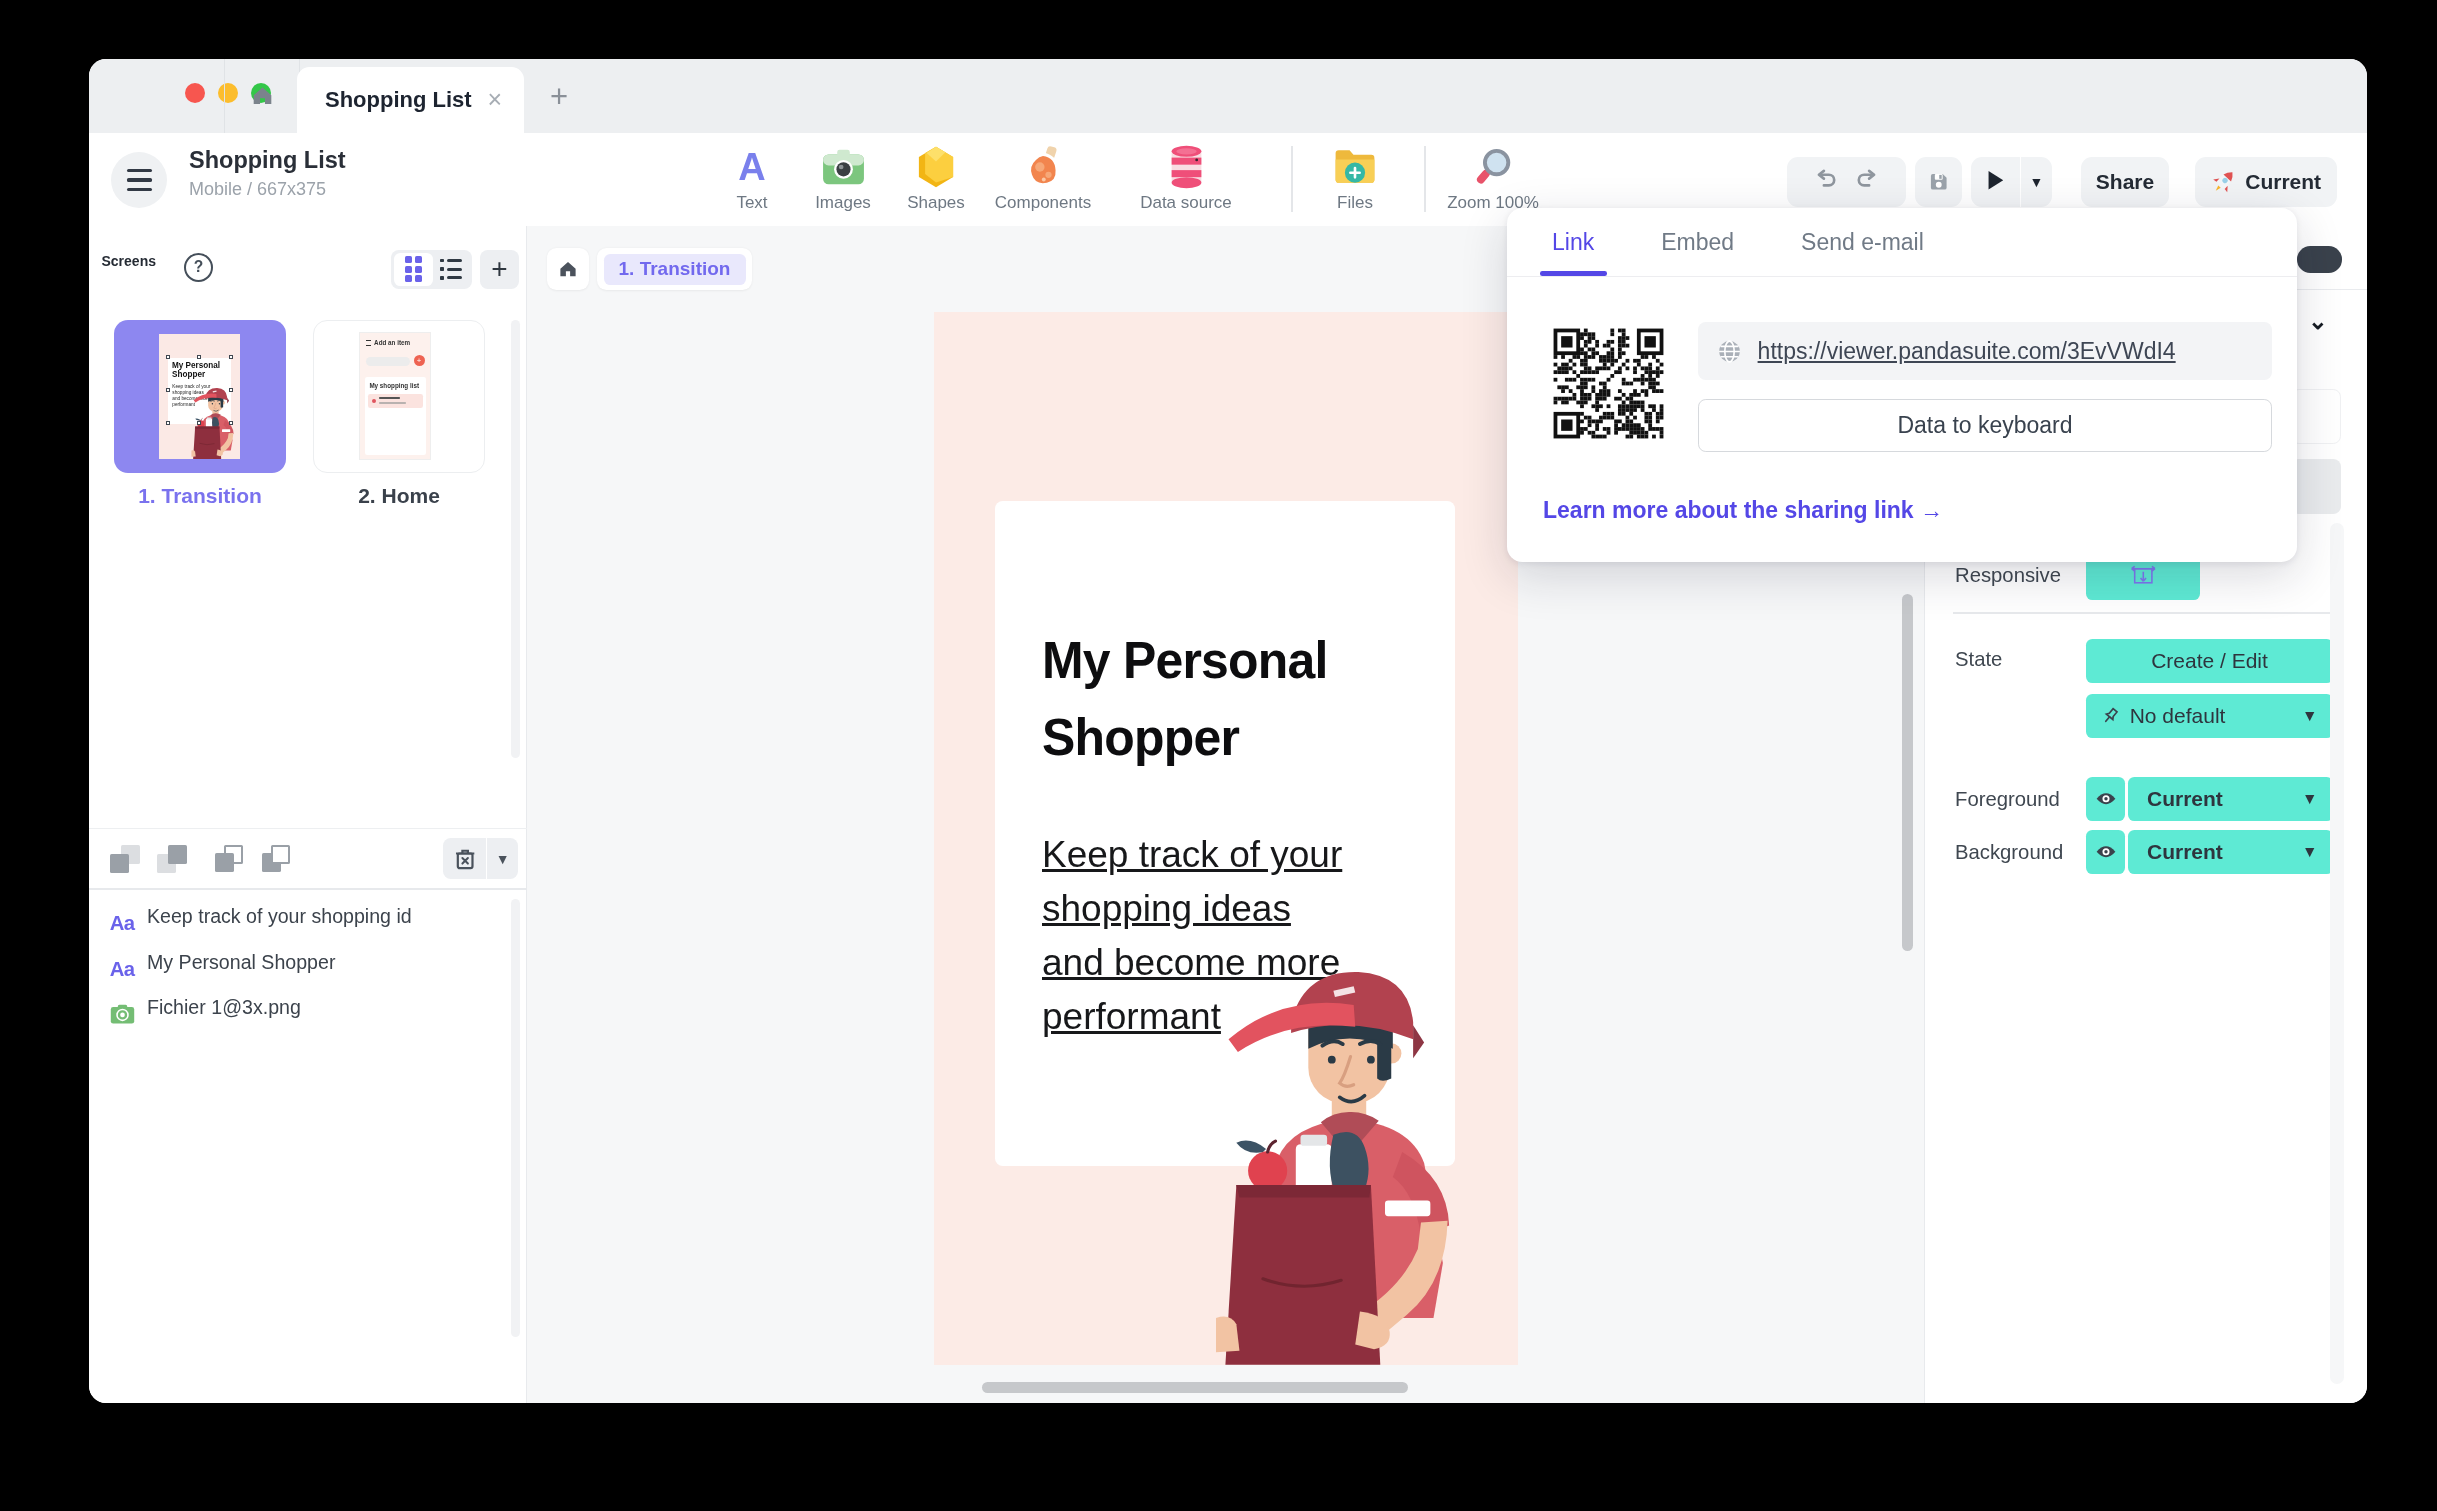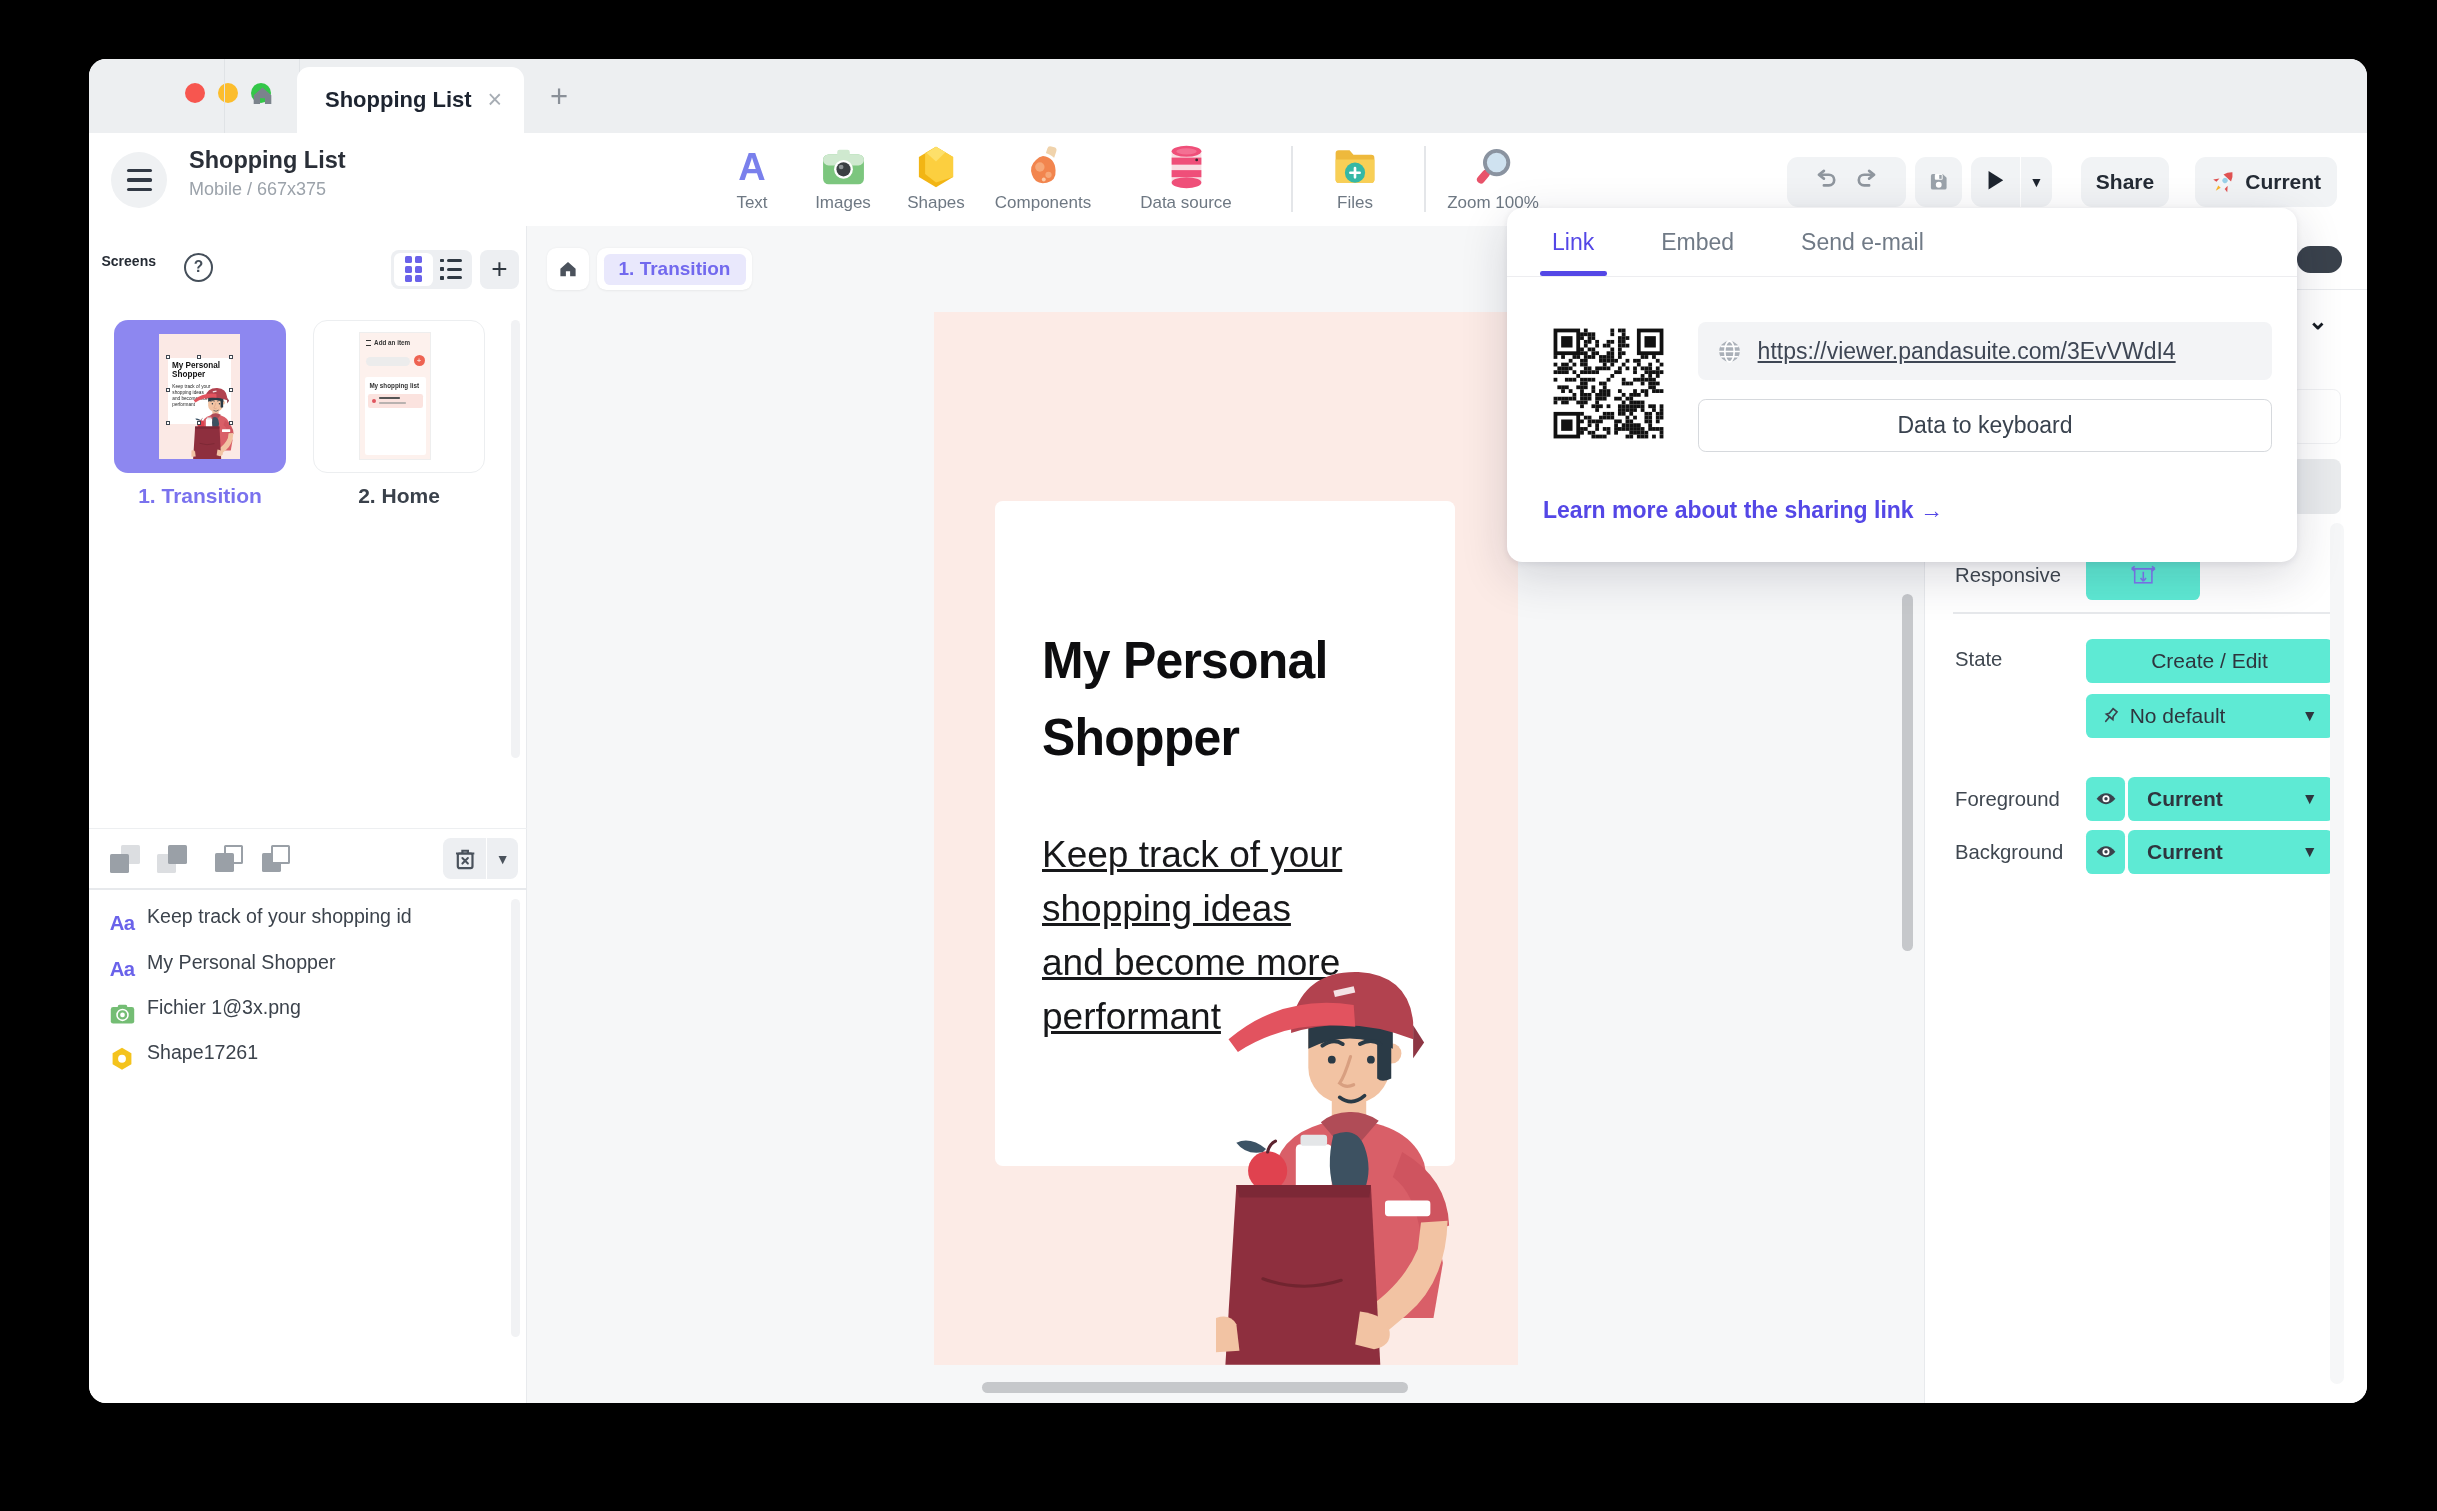--- a/index.html
+++ b/index.html
@@ -478,29 +478,20 @@
       <div class="layer-row" style="top:759px">
         <span class="lic">
           <svg width="25" height="20.3" viewBox="0 0 32 26">
             <rect x="1" y="4" width="30" height="21" rx="3" fill="#74bd74"></rect>
             <rect x="10" y="1" width="12" height="5" rx="2" fill="#74bd74"></rect>
             <circle cx="16" cy="14" r="7" fill="none" stroke="#fff" stroke-width="2"></circle>
             <circle cx="16" cy="14" r="3" fill="#fff"></circle>
           </svg>
         </span>
         <span class="ltxt">Fichier 1@3x.png</span>
-      </div>
-      <div class="layer-row" style="top:804px">
-        <span class="lic">
-          <svg width="22" height="23.5" viewBox="0 0 28 30">
-            <polygon points="14,1 26,8 26,22 14,29 2,22 2,8" fill="#f4c31d"></polygon>
-            <circle cx="14" cy="15" r="5" fill="#fff"></circle>
-          </svg>
-        </span>
-        <span class="ltxt">Shape17261</span>
       </div>
       <div class="scrolltrack" style="left:422px;top:673px;width:9.4px;height:438px"></div>
     </aside>
 
     <div id="canvas">
       <div id="bc-home">
         <svg width="22" height="20.3" viewBox="0 0 24 24">
           <path d="M3 11.5 L12 3.5 L21 11.5 V20.5 H14.5 V14.5 H9.5 V20.5 H3 Z" fill="#4b525c"></path>
         </svg>
       </div>

